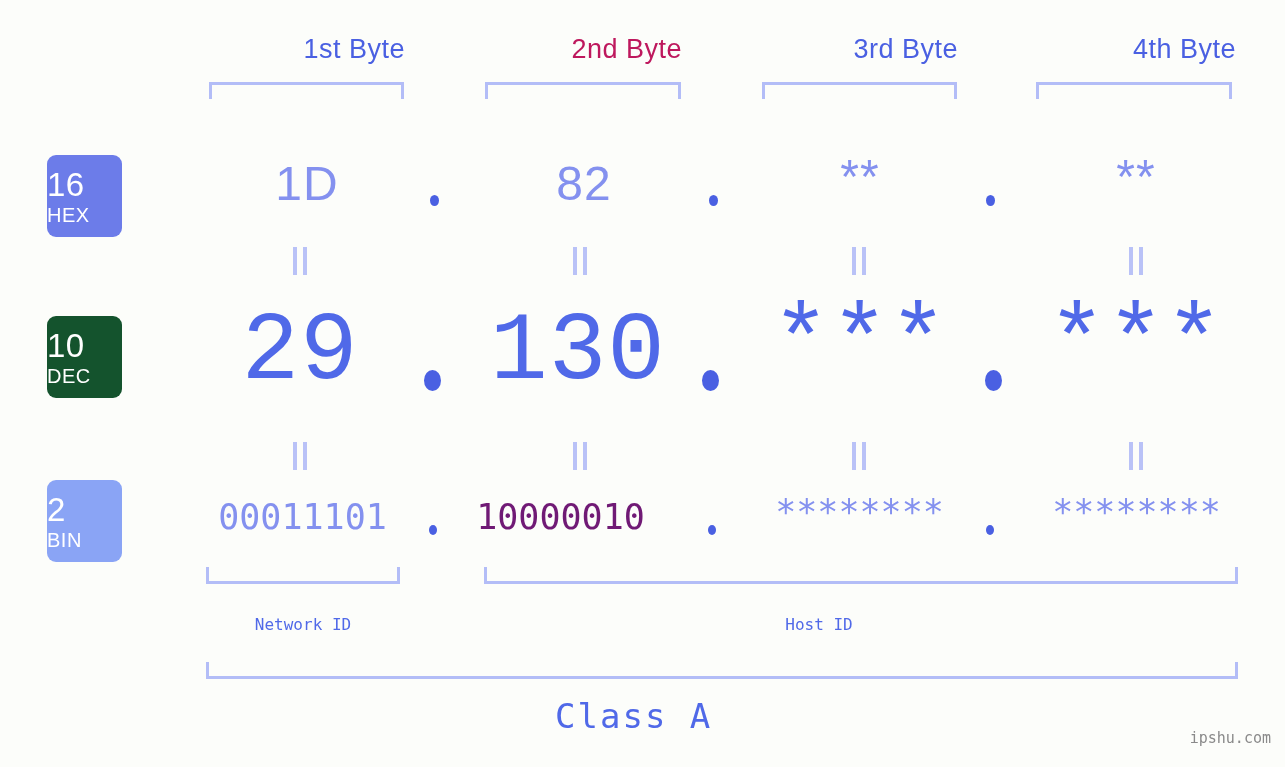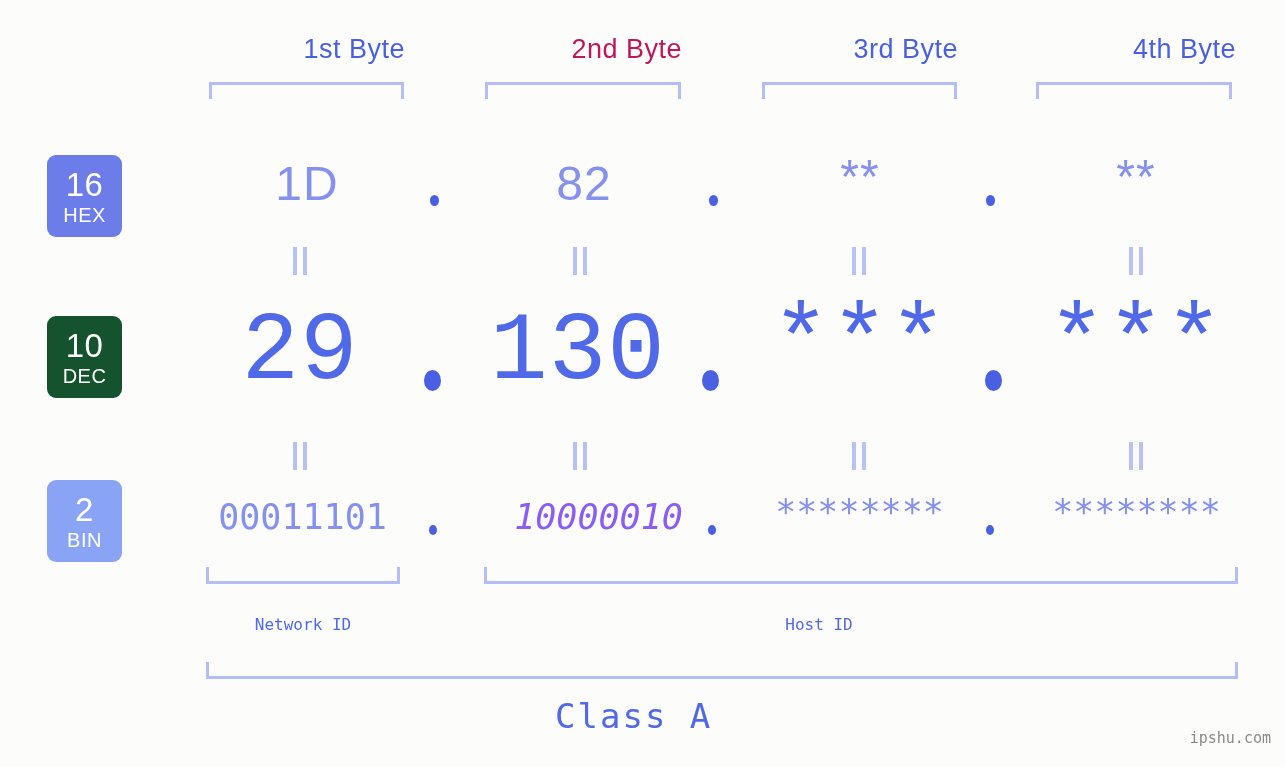--- a/index.html
+++ b/index.html
@@ -51,21 +51,20 @@
 
   
   .badge {
     position: absolute;
     width: 75px;
     height: 82px;
     border-radius: 9px;
     color: #ffffff;
     display: flex;
     flex-direction: column;
-    align-items: center;
     justify-content: center;
     line-height: 1;
   }
   .badge .num {
     font-family: "Liberation Sans Narrow", "Liberation Sans", sans-serif;
     font-size: 33px;
     font-weight: 400;
     letter-spacing: 0.5px;
   }
   .badge .lbl {
@@ -240,21 +239,21 @@
     </div>
 
   <div class="badge" id="badge-bin" style="left: 47px; top: 480px; background: rgb(138, 164, 245);">
     <span class="num">2</span>
     <span class="lbl">BIN</span>
   </div>
 
   <div class="val bin-val" style="left: 195px; top: 500px; width: 215px; color: rgb(132, 145, 239);">00011101</div>
   <div class="dot dot-bin" style="left: 429px; top: 525px; background: rgb(74, 96, 226);"></div>
 
-  <div class="val bin-val" style="left: 491px; top: 500px; width: 215px; color: #8b5cf6; font-style: italic;">10000010</div>
+  <div class="val bin-val" style="left: 453px; top: 500px; width: 215px; color: #701a75;">10000010</div>
   <div class="dot dot-bin" style="left: 708px; top: 525px; background: rgb(74, 96, 226);"></div>
 
   <div class="val bin-val" style="left: 752px; top: 495px; width: 215px; color: rgb(132, 145, 239);">********</div>
   <div class="dot dot-bin" style="left: 986px; top: 525px; background: rgb(74, 96, 226);"></div>
 
   <div class="val bin-val" style="left: 1029px; top: 495px; width: 215px; color: rgb(132, 145, 239);">********</div>
 
   <div class="bracket bracket-up" style="left: 206px; top: 567px; width: 194px; border-color: rgb(179, 189, 247);"></div>
   <div class="bracket bracket-up" style="left: 484px; top: 567px; width: 754px; border-color: rgb(179, 189, 247);"></div>
 

